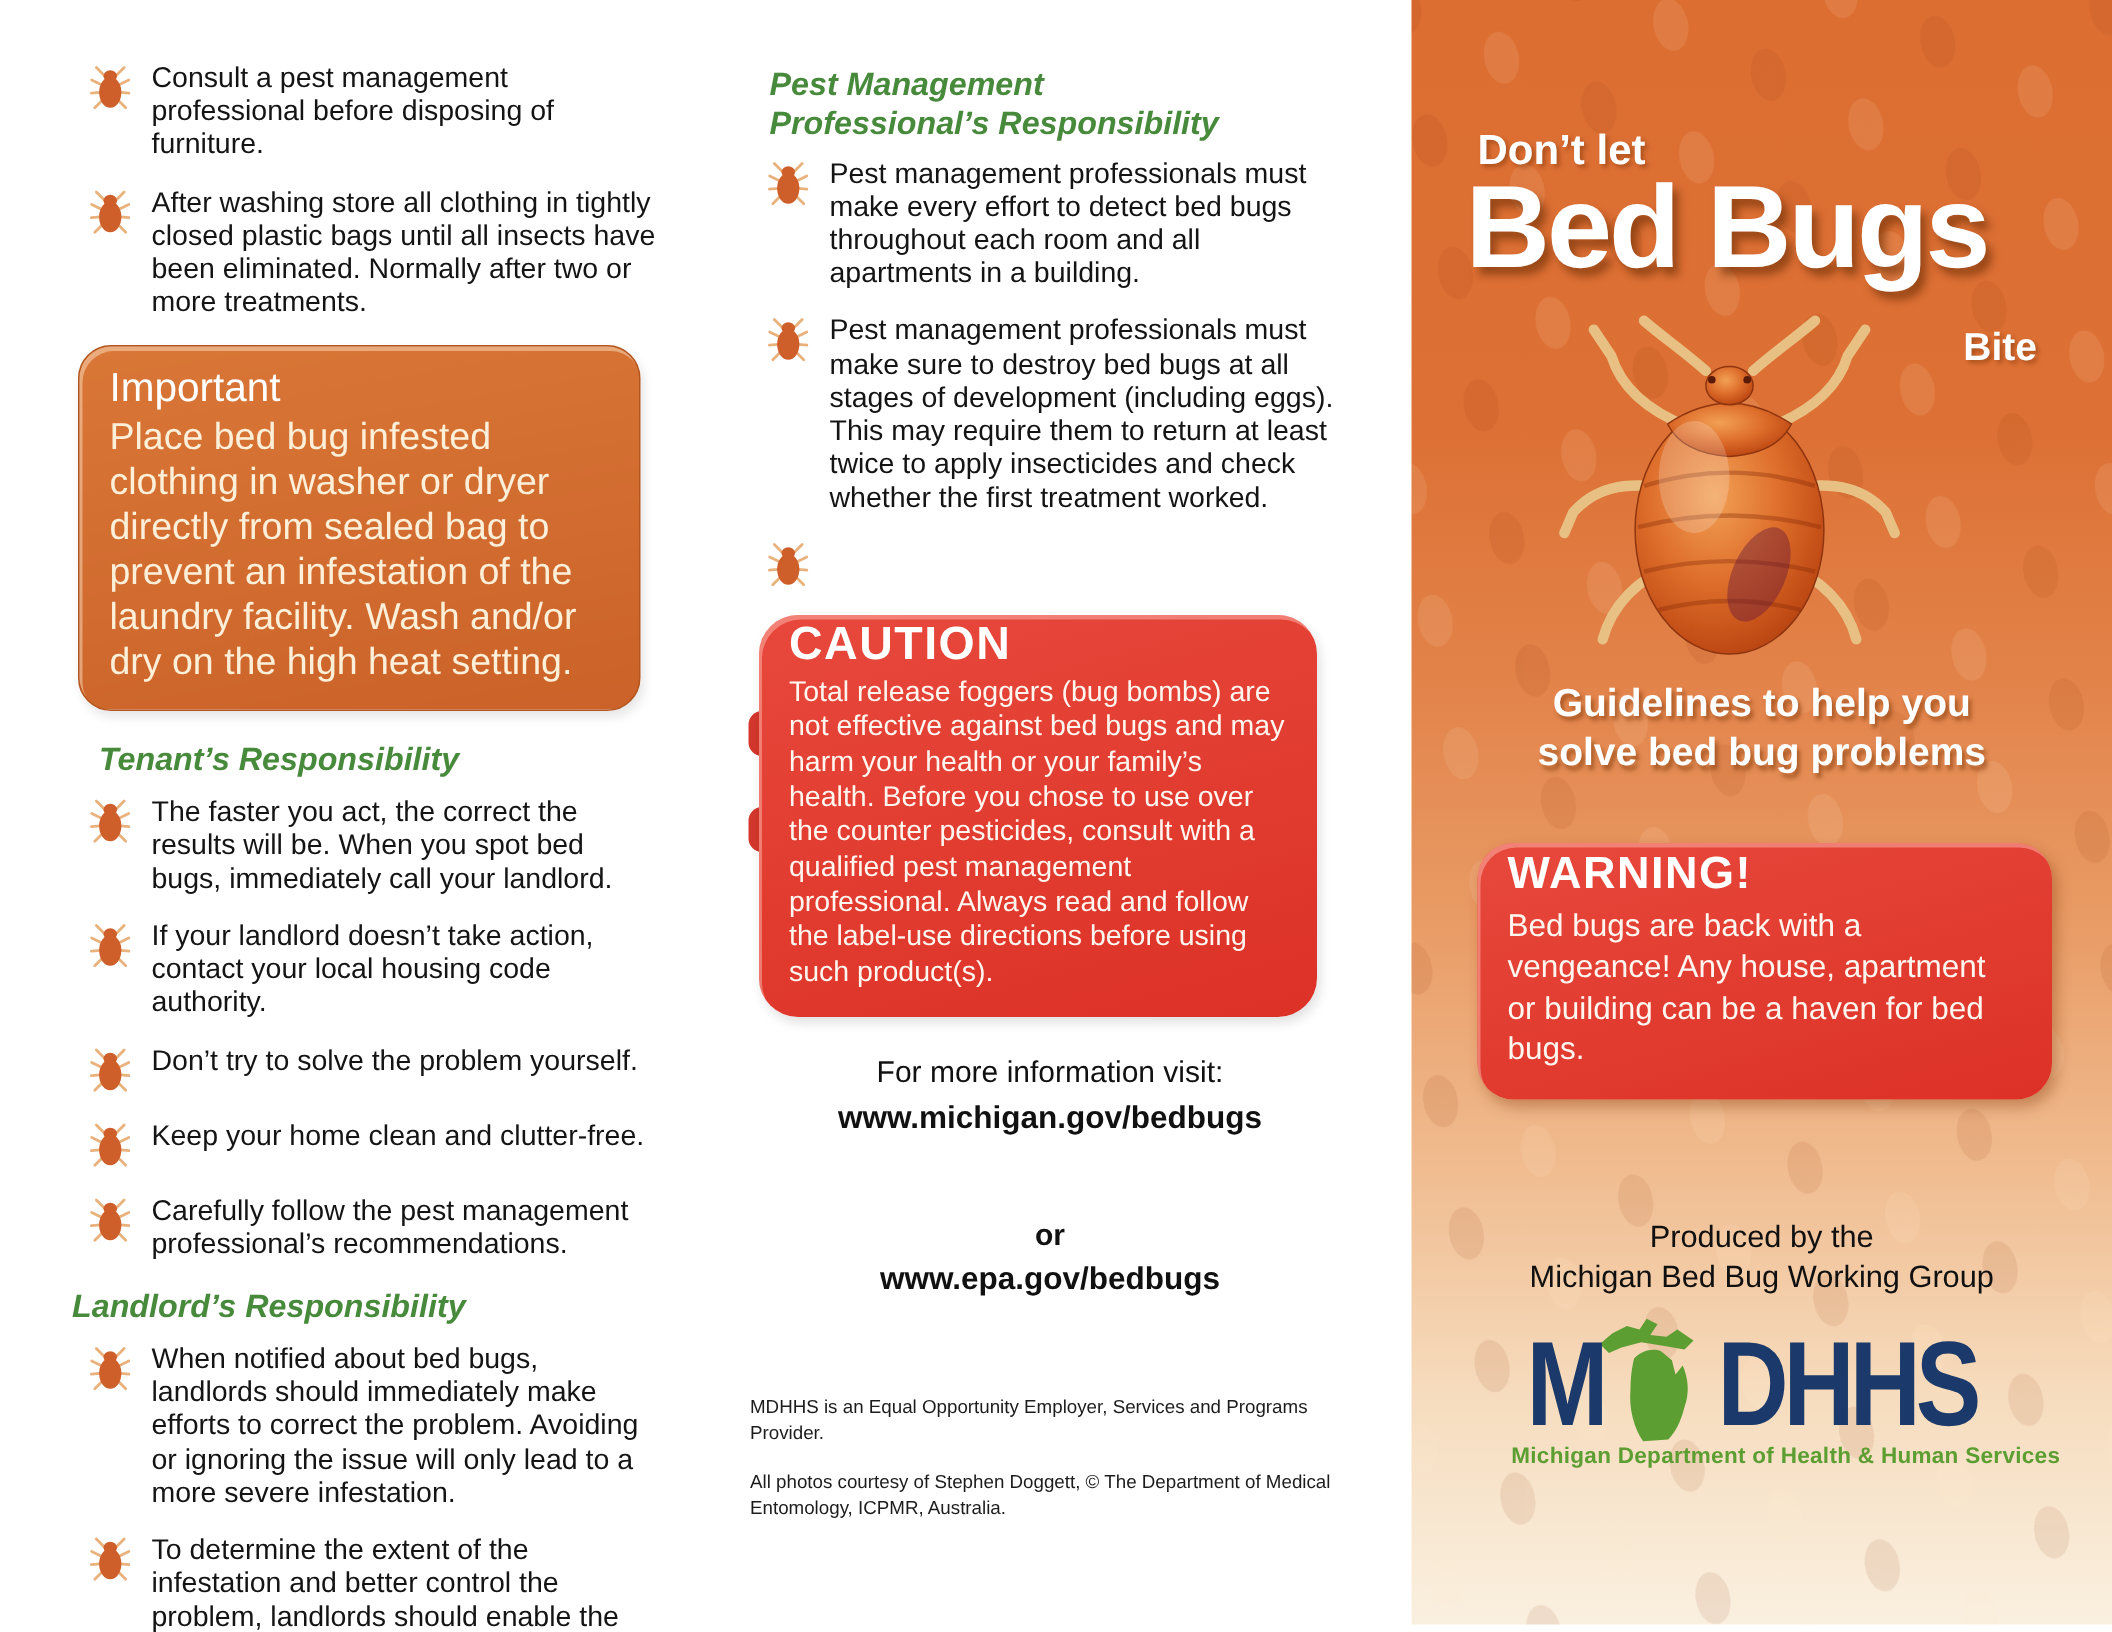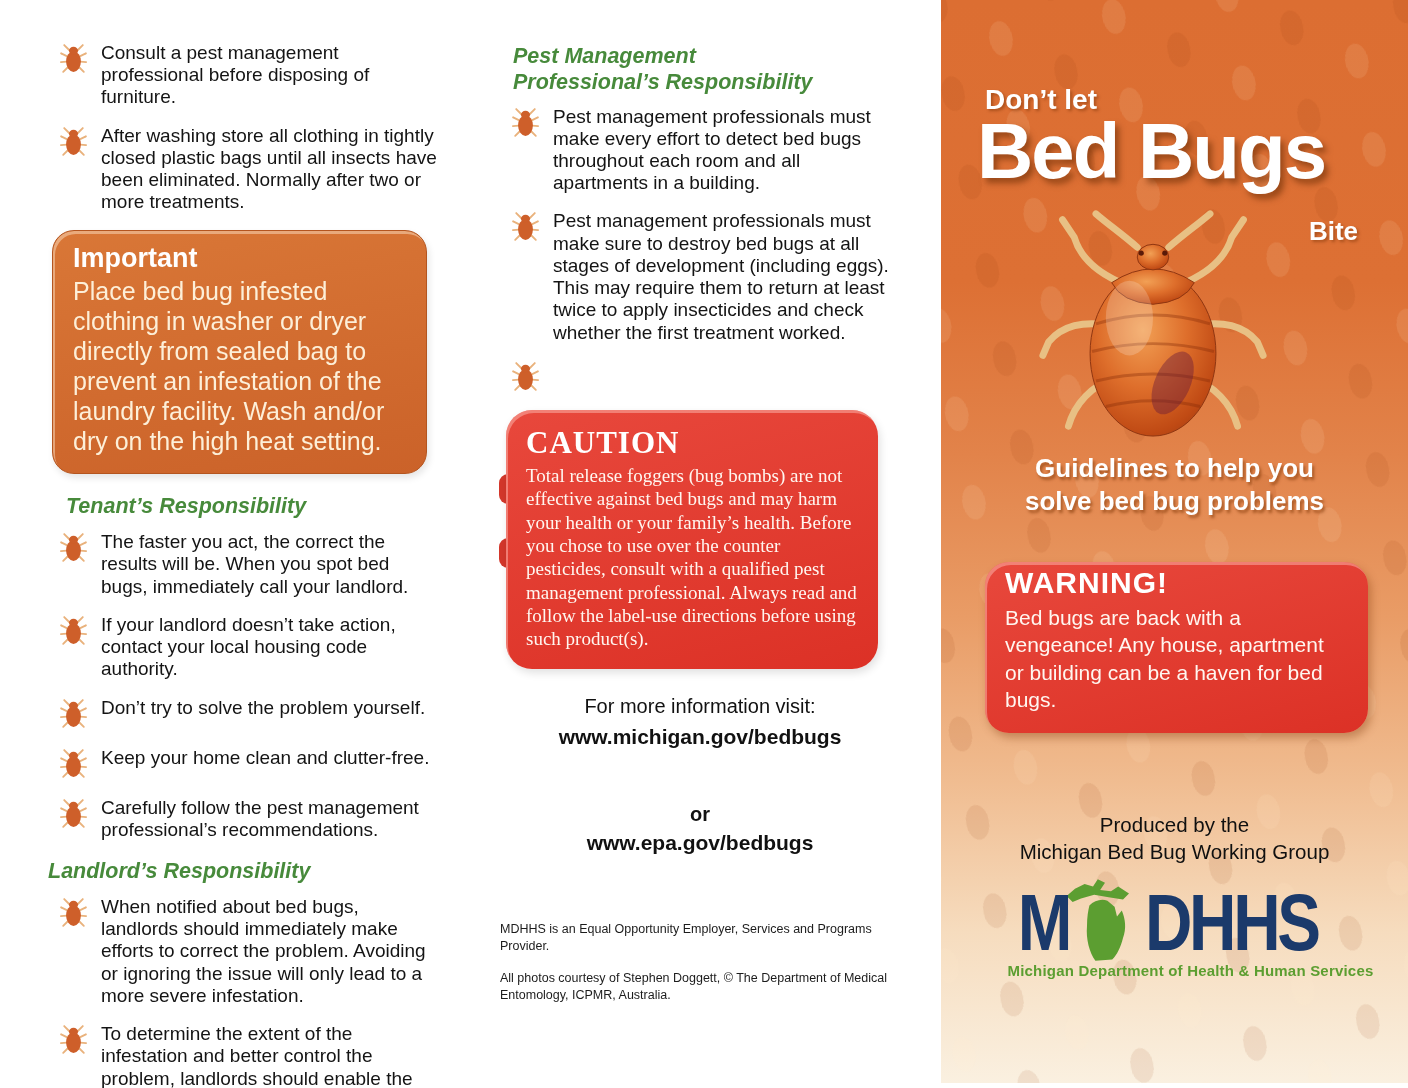--- a/index.html
+++ b/index.html
@@ -12,32 +12,32 @@
   .bug-ico{flex:0 0 27px;width:27px;height:33px;margin-left:12px;margin-top:1px;}
   .bullet-text{font-size:19px;line-height:1.17;color:#141414;}
   .section-heading{font-size:21.5px;font-weight:bold;font-style:italic;color:#478A3B;margin:0 0 12px 0;}
 
   
   #col-left{left:48px;width:412px;padding-top:42px;}
   .important-box{position:relative;margin:12px 0 18px 4px;width:333px;padding:13px 20px 17px 20px;
     background:linear-gradient(170deg,#D97737 0%,#CB6229 100%);
     border:1px solid #B4551F;border-radius:22px;
     box-shadow:inset 2px 3px 0 rgba(255,236,210,0.45), 2px 4px 7px rgba(0,0,0,0.10);}
-  .important-title{font-size:27px;font-weight:bold;color:#ffffff;line-height:1.1;margin-bottom:3px;}
+  .important-title{font-size:27px;font-weight:normal;color:#ffffff;line-height:1.1;margin-bottom:3px;}
   .important-body{font-size:25px;line-height:1.2;color:#FDEFD8;}
 
   
   #col-mid{left:500px;width:415px;padding-top:44px;}
   #col-mid .section-heading{margin-left:13px;line-height:1.2;margin-bottom:10px;}
   .caution-wrap{position:relative;margin:16px 0 0 6px;width:372px;}
   .caution-bump{position:absolute;left:-7px;width:18px;height:30px;border-radius:9px;background:#D3372B;}
-  .caution-box{position:relative;z-index:1;padding:16px 20px 18px 20px;
+  .caution-box{position:relative;z-index:1;padding:2px 20px 18px 20px;
     background:linear-gradient(165deg,#E8483C 0%,#DC3126 100%);
     border-radius:26px;
-    box-shadow:inset 2px 3px 0 rgba(255,200,190,0.45), 2px 4px 8px rgba(0,0,0,0.12);font-family:Liberation Serif, serif;}
+    box-shadow:inset 2px 3px 0 rgba(255,200,190,0.45), 2px 4px 8px rgba(0,0,0,0.12);}
   .caution-title{font-size:31px;font-weight:bold;letter-spacing:1px;color:#ffffff;line-height:1.1;margin-bottom:4px;}
   .caution-body{font-size:19px;line-height:1.23;color:#FFF6F0;}
   .more-info{margin-top:26px;width:400px;text-align:center;}
   .more-info .intro{font-size:20px;margin-bottom:4px;}
   .more-info .url{font-size:21px;font-weight:bold;line-height:1.45;color:#111;text-decoration:none;display:block;}
   .more-info .sep{font-size:20px;font-weight:bold;line-height:1.4;margin-top:48px;}
   .fine-print{margin-top:62px;width:400px;font-size:12.5px;line-height:1.35;color:#1c1c1c;}
   .fine-print p{margin:0 0 16px 0;}
 
   

